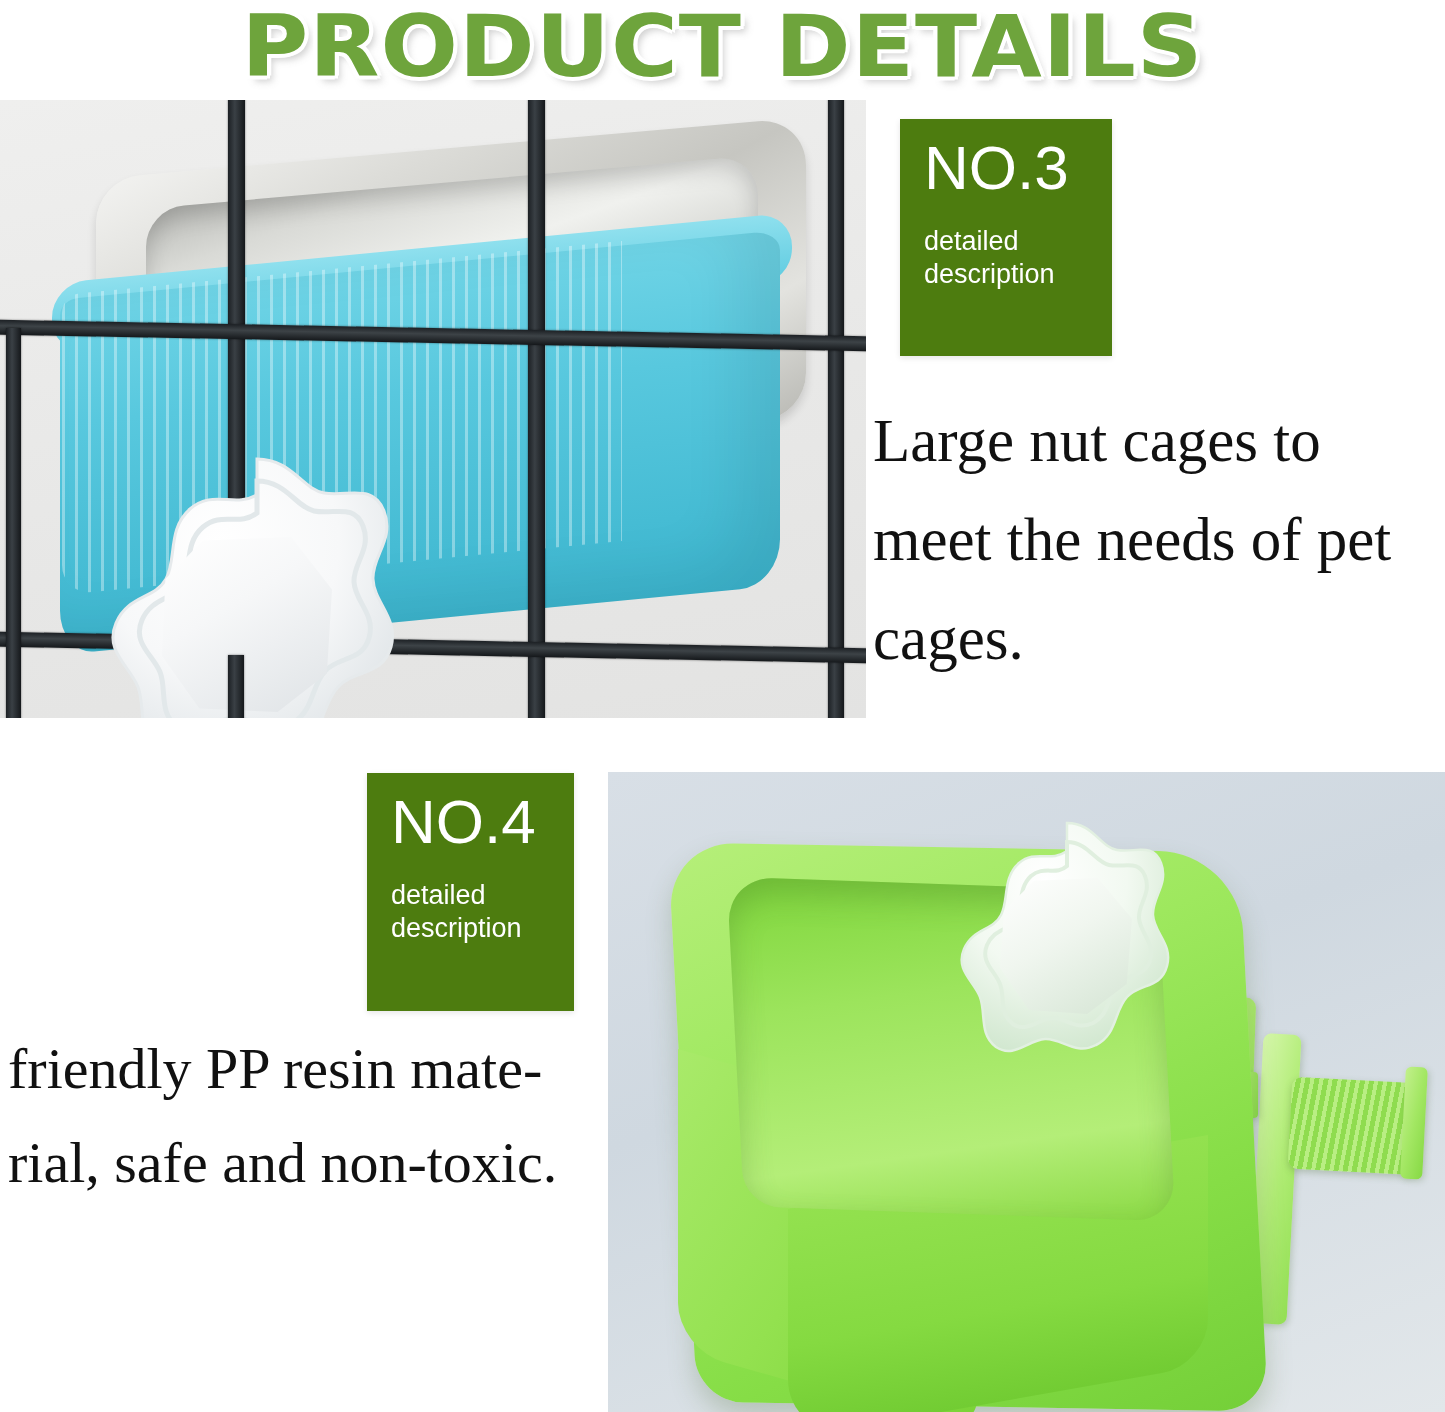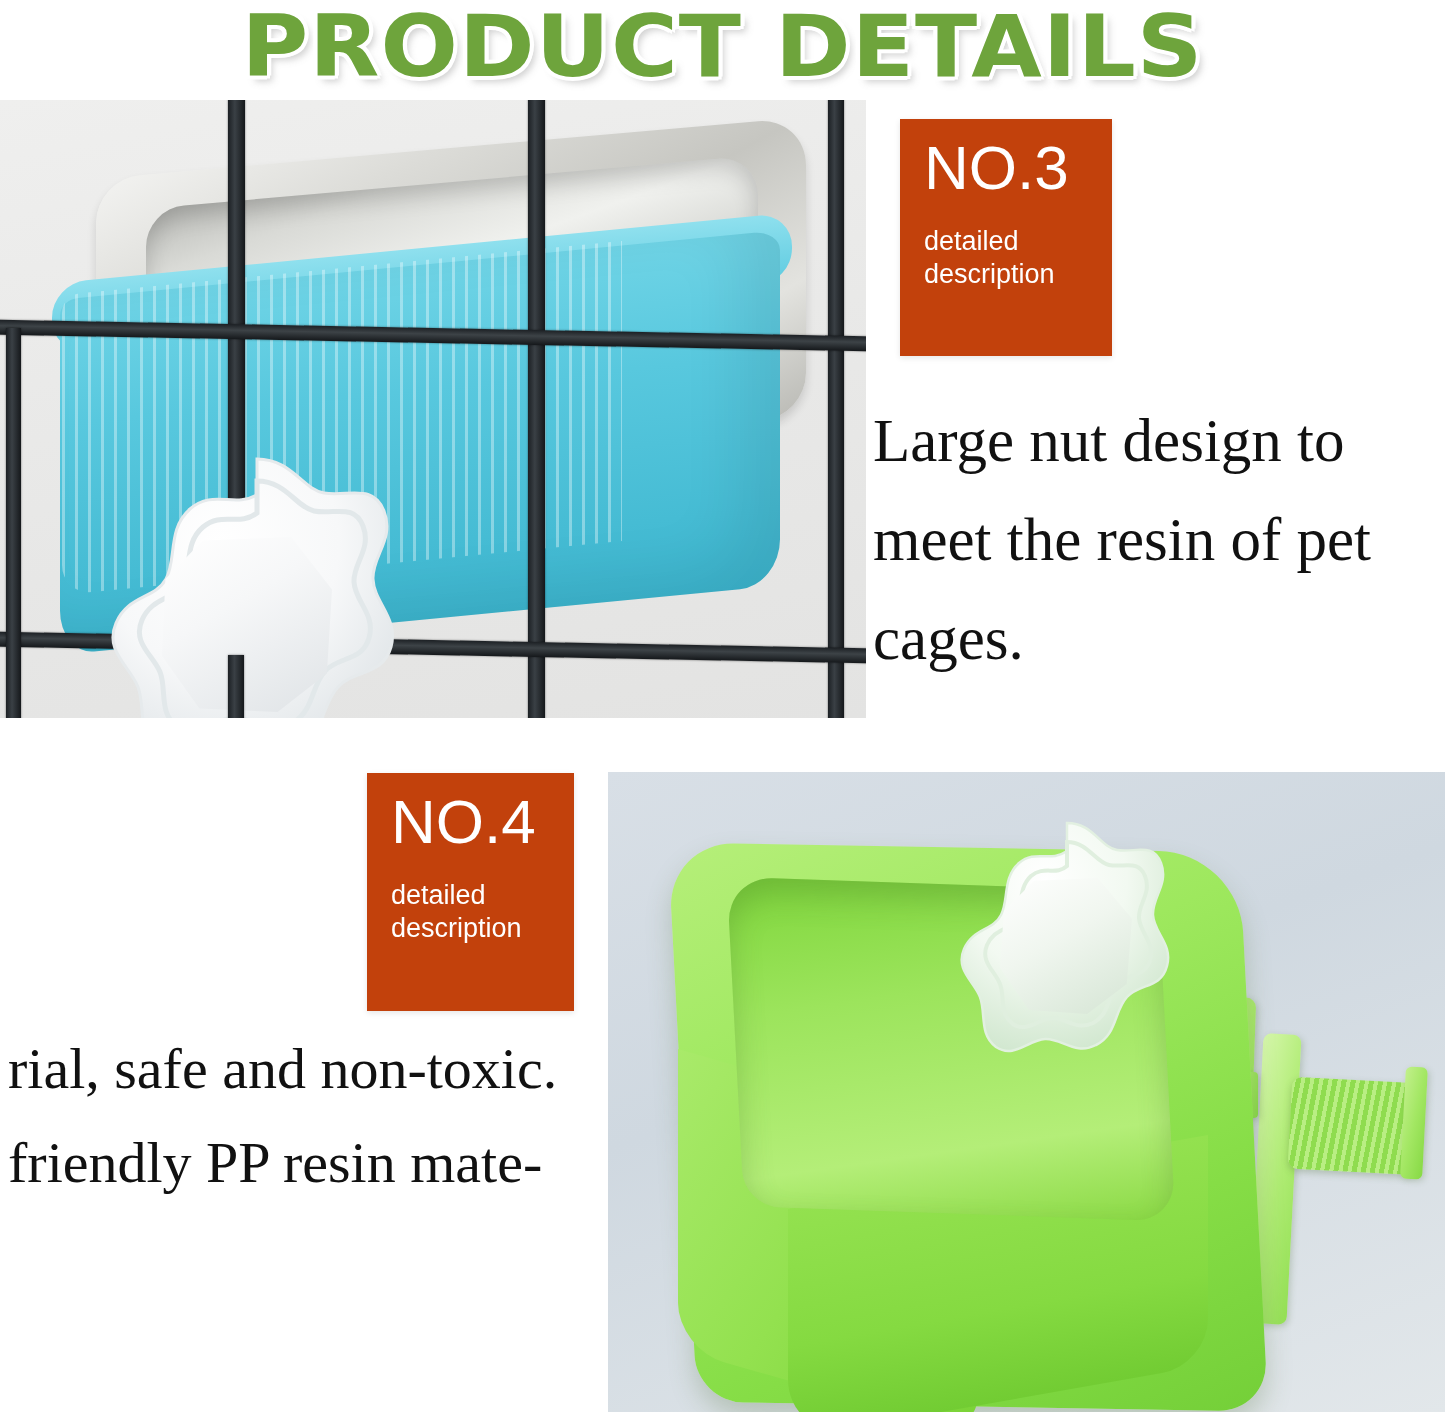--- a/index.html
+++ b/index.html
@@ -33,21 +33,21 @@
       -3px -3px 0 #ffffff,  3px -3px 0 #ffffff,
       -3px  3px 0 #ffffff,  3px  3px 0 #ffffff,
       -4px  0   0 #ffffff,  4px  0   0 #ffffff,
        0   -4px 0 #ffffff,  0    4px 0 #ffffff,
        5px  6px 7px rgba(120,120,120,0.35);
   }
 
   
   .badge {
     position: absolute;
-    background: #c2410c;
+    background: #4d7c0f;
     box-sizing: border-box;
     padding: 14px 0 0 24px;
     box-shadow: 0 2px 6px rgba(0,0,0,0.10);
   }
   .badge-number {
     font-family: "Liberation Sans", sans-serif;
     font-weight: 300;
     font-size: 62px;
     line-height: 70px;
     color: #ffffff;
@@ -308,33 +308,33 @@
 </div>
 
 <div class="badge" id="badge-no3">
   <div class="badge-number">NO.3</div>
   <div class="badge-sub">
     <div>detailed</div>
     <div>description</div>
   </div>
 </div>
 
-<div class="desc" id="desc-no3">Large nut design to meet the resin of pet cages.</div>
+<div class="desc" id="desc-no3">Large nut cages to meet the needs of pet cages.</div>
 
 <div class="badge" id="badge-no4">
   <div class="badge-number">NO.4</div>
   <div class="badge-sub">
     <div>detailed</div>
     <div>description</div>
   </div>
 </div>
 
 <div class="desc" id="desc-no4">
+  <div>friendly PP resin mate-</div>
   <div>rial, safe and non-toxic.</div>
-  <div>friendly PP resin mate-</div>
 </div>
 
 <div class="photo" id="photo-green-bowl">
 
   <div class="gb-bracket-plate" style="left:600px; top:225px; width:42px; height:360px; border-radius:6px 10px 12px 6px; transform:rotate(2deg);"></div>
   <div class="gb-bracket-plate" style="left:648px; top:262px; width:38px; height:290px; border-radius:8px; transform:rotate(3deg);
               background: linear-gradient(100deg,#d7f7ad 0%, #b0ec74 55%, #94e055 100%);"></div>
   <div class="gb-bracket-plate" style="left:630px; top:300px; width:20px; height:46px; border-radius:4px;"></div>
 
   <div class="gb-bolt" style="left:682px; top:308px; width:130px; height:92px; transform:rotate(3deg);"></div>

